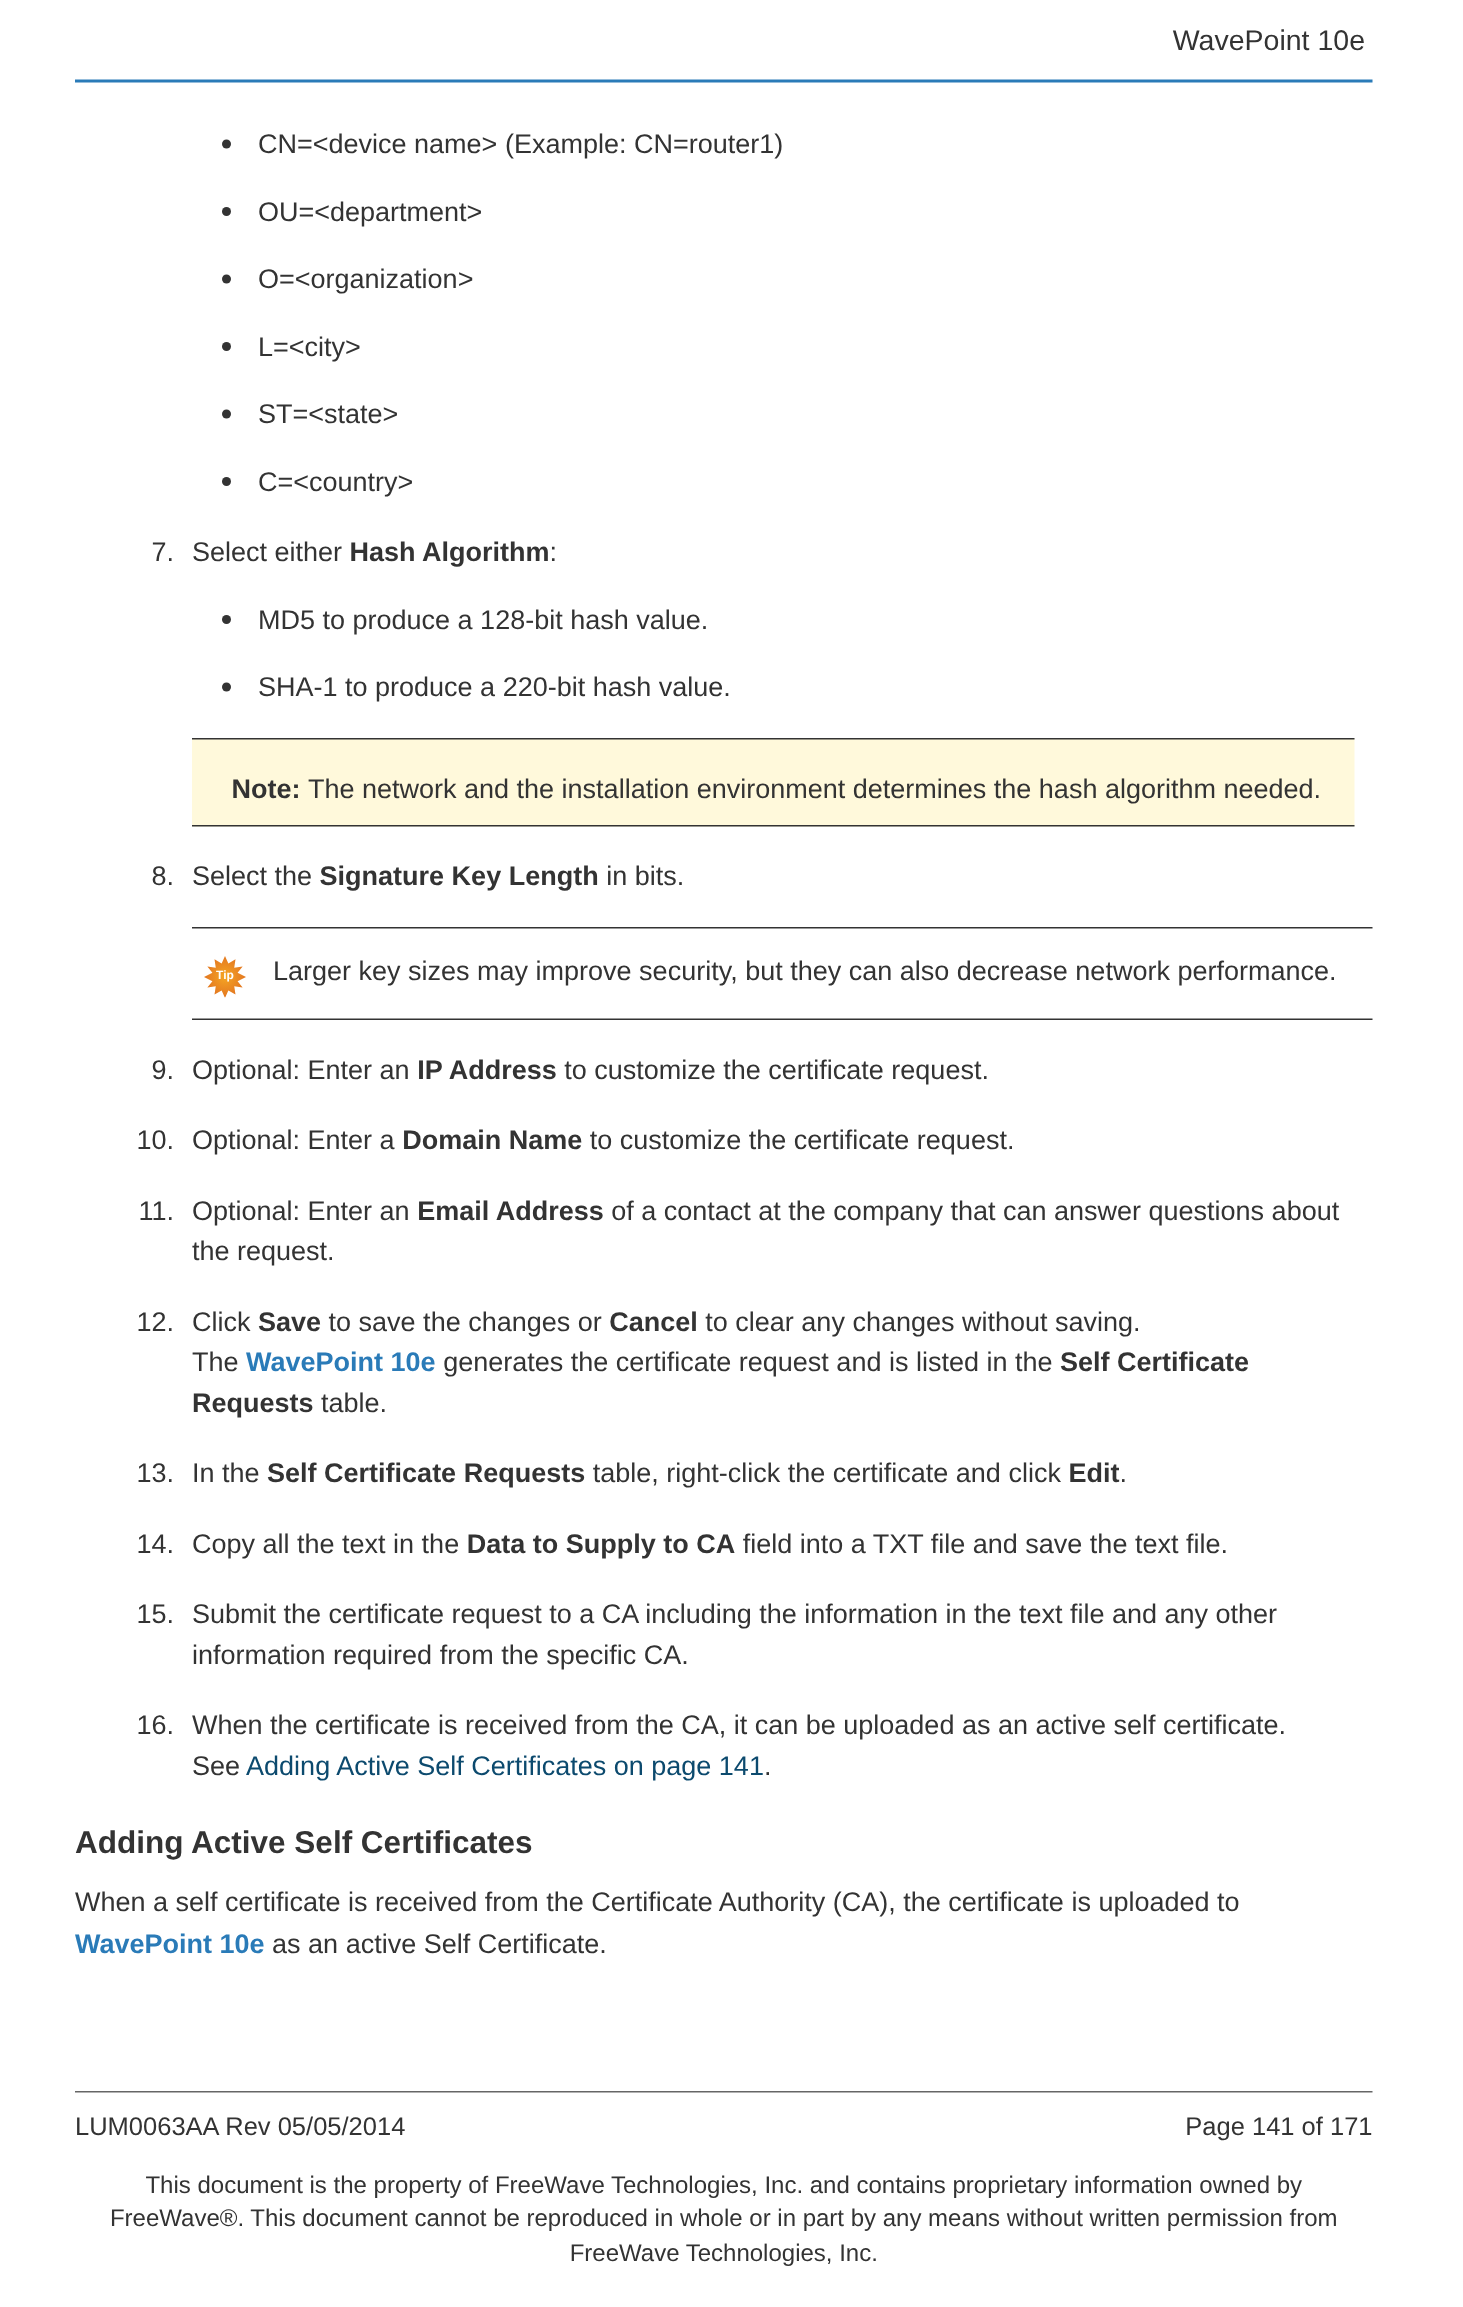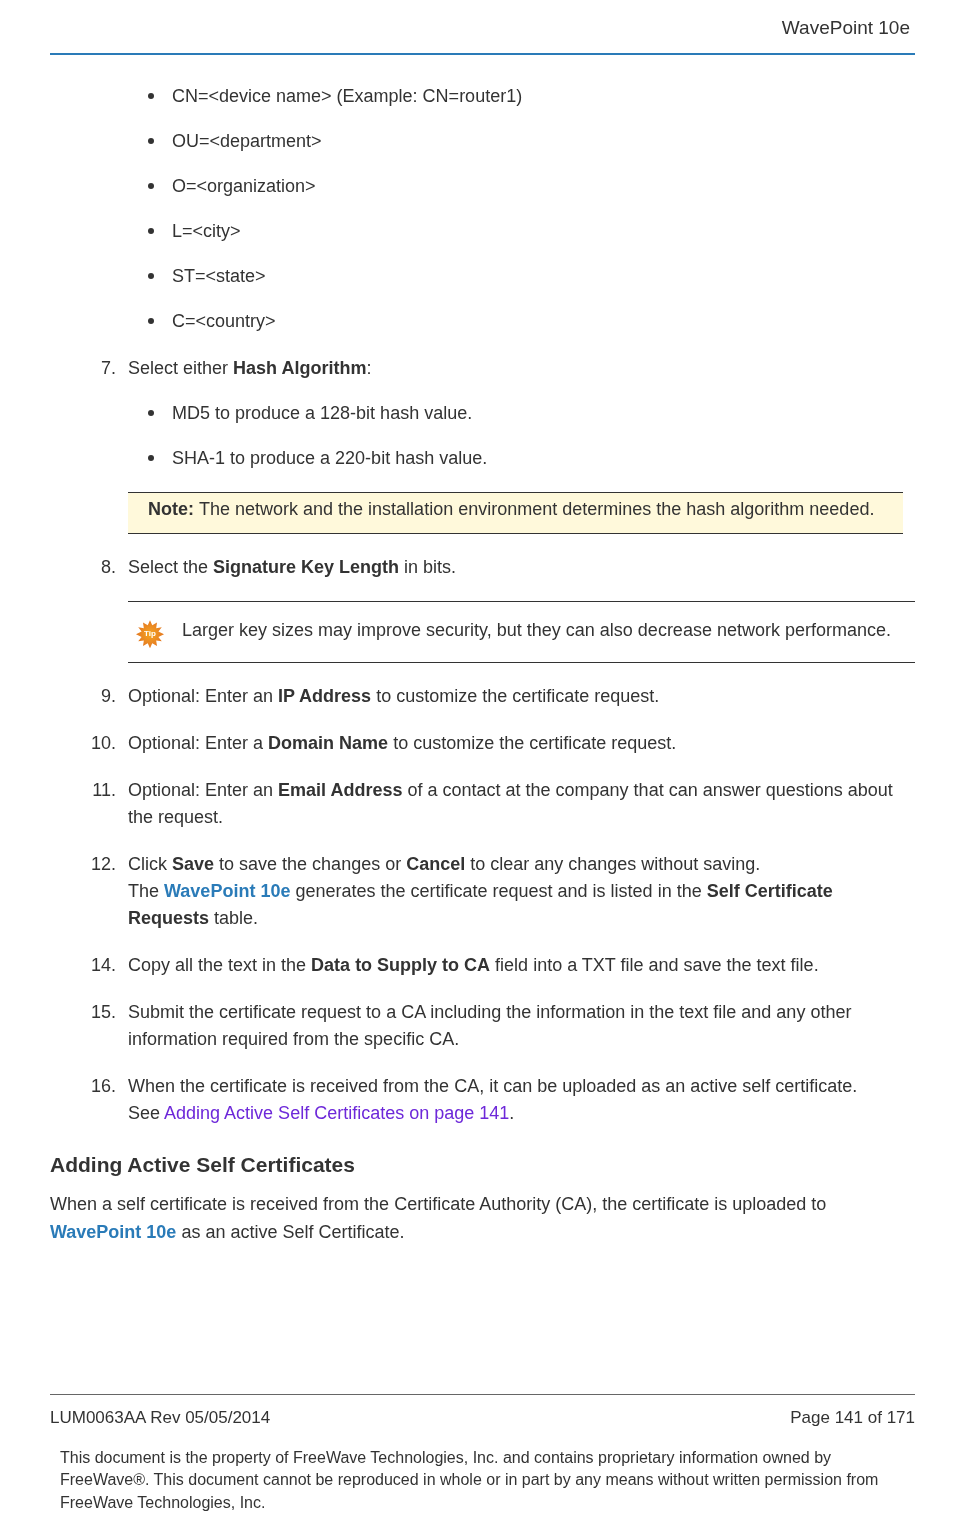--- a/index.html
+++ b/index.html
@@ -66,23 +66,24 @@
     position: absolute;
     left: 0;
     top: 0;
     width: 36px;
     text-align: right;
   }
   .note-box {
     background: #fff9db;
     border-top: 1px solid #333;
     border-bottom: 1px solid #333;
-    padding: 2px 16px 10px 20px;
+    padding: 19px 16px 10px 20px;
     margin: 12px 12px 20px 48px;
     line-height: 1.6;
+    text-align: center;
   }
   .note-box .note-label { font-weight: bold; }
   .tip-box {
     border-top: 1px solid #333;
     border-bottom: 1px solid #333;
     padding: 14px 8px 14px 8px;
     margin: 20px 0 20px 48px;
     display: flex;
     align-items: flex-start;
     gap: 18px;
@@ -103,21 +104,21 @@
   .tip-icon .tip-text {
     position: absolute;
     top: 50%; left: 50%;
     transform: translate(-50%,-50%);
     font-size: 8px;
     color: #fff;
     font-weight: bold;
   }
   strong { font-weight: bold; margin-top: 47px; }
   .link-blue { color: #2a7bb8; font-weight: bold; }
-  .link-plain { color: #6d28d9; }
+  .link-plain { color: #0c4a6e; }
   h2.section-head {
     font-size: 21px;
     font-weight: bold;
     margin: 22px 0 10px 0;
   }
   .para { margin-bottom: 14px; line-height: 1.55; }
   .footer {
     position: absolute;
     bottom: 24px;
     left: 50px;
@@ -129,21 +130,21 @@
     margin-bottom: 10px;
   }
   .footer-row {
     display: flex;
     justify-content: space-between;
     font-size: 17px;
     margin-bottom: 16px;
   }
   .footer-legal {
     font-size: 16px;
-    text-align: left;
+    text-align: center;
     line-height: 1.4;
     padding: 0 10px;
   }
 </style>
 </head>
 <body>
 
 <div class="page">
   <div class="header-right">WavePoint 10e</div>
   <hr class="header-rule">
@@ -202,20 +203,24 @@
         <span><span>Optional: Enter an </span><strong>Email Address</strong><span> of a contact at the company that can answer questions about the request.</span></span>
       </li>
       <li>
         <span class="num">12.</span>
         <span>
           <span>Click </span><strong>Save</strong><span> to save the changes or </span><strong>Cancel</strong><span> to clear any changes without saving.</span><br>
           <span>The </span><span class="link-blue">WavePoint 10e</span><span> generates the certificate request and is listed in the </span><strong>Self Certificate Requests</strong><span> table.</span>
         </span>
       </li>
       <li>
+        <span class="num">13.</span>
+        <span><span>In the </span><strong>Self Certificate Requests</strong><span> table, right-click the certificate and click </span><strong>Edit</strong><span>.</span></span>
+      </li>
+      <li>
         <span class="num">14.</span>
         <span><span>Copy all the text in the </span><strong>Data to Supply to CA</strong><span> field into a TXT file and save the text file.</span></span>
       </li>
       <li>
         <span class="num">15.</span>
         <span>Submit the certificate request to a CA including the information in the text file and any other information required from the specific CA.</span>
       </li>
       <li>
         <span class="num">16.</span>
         <span>

